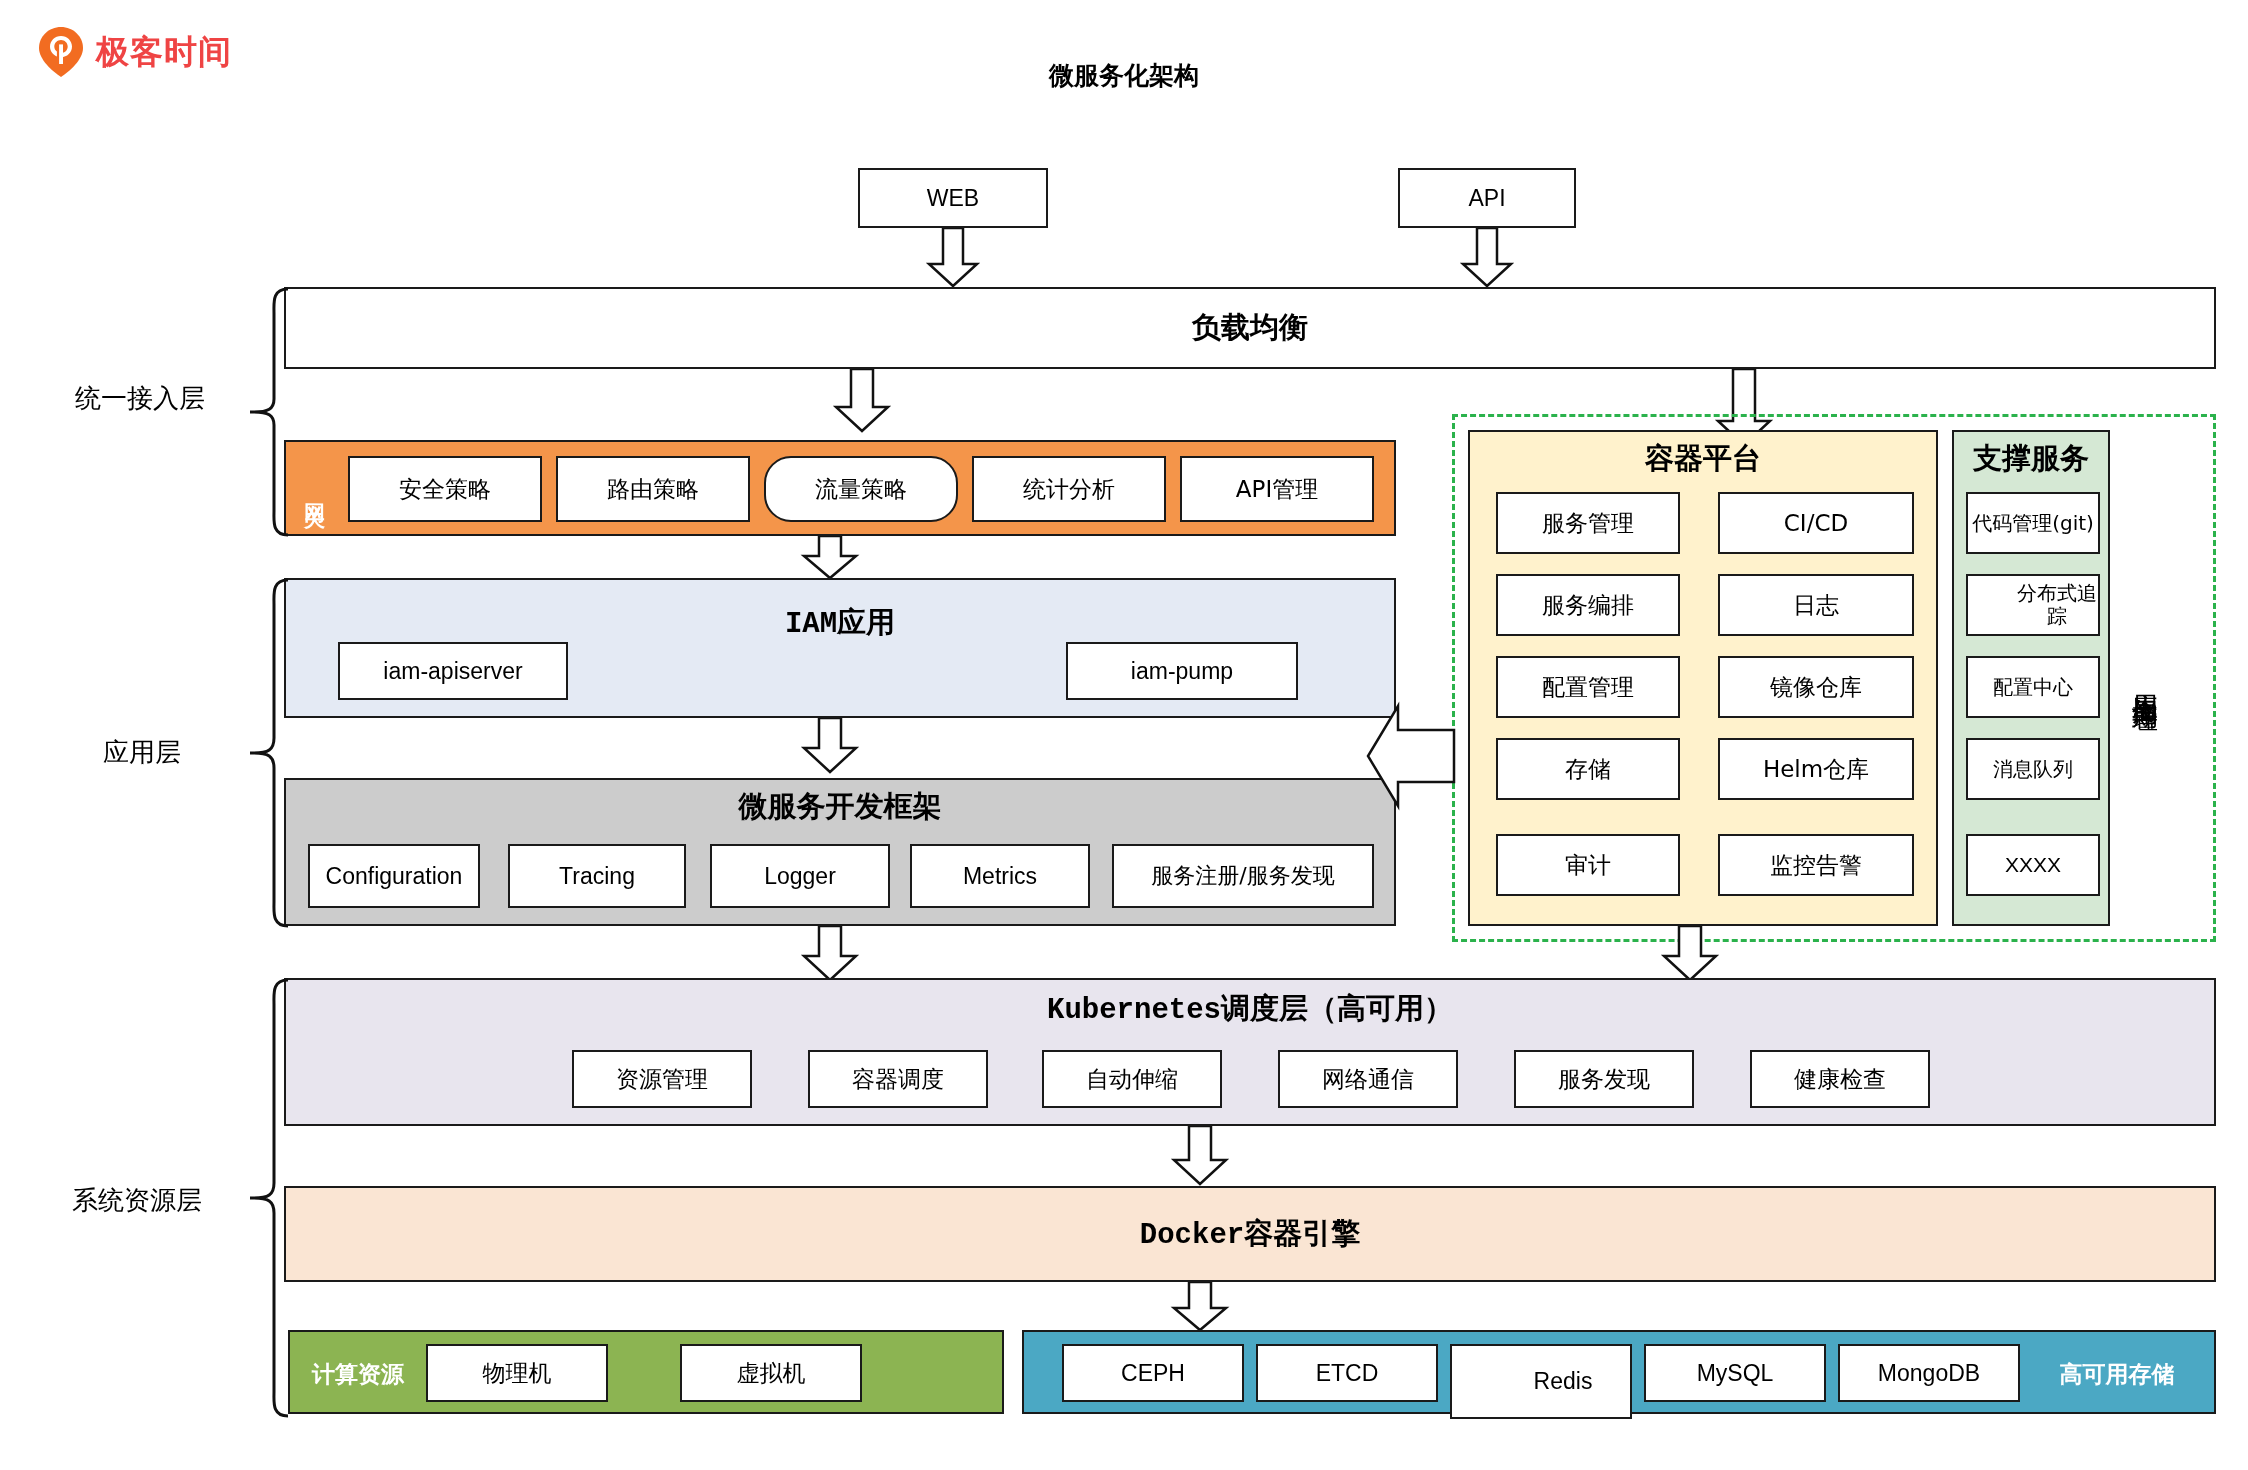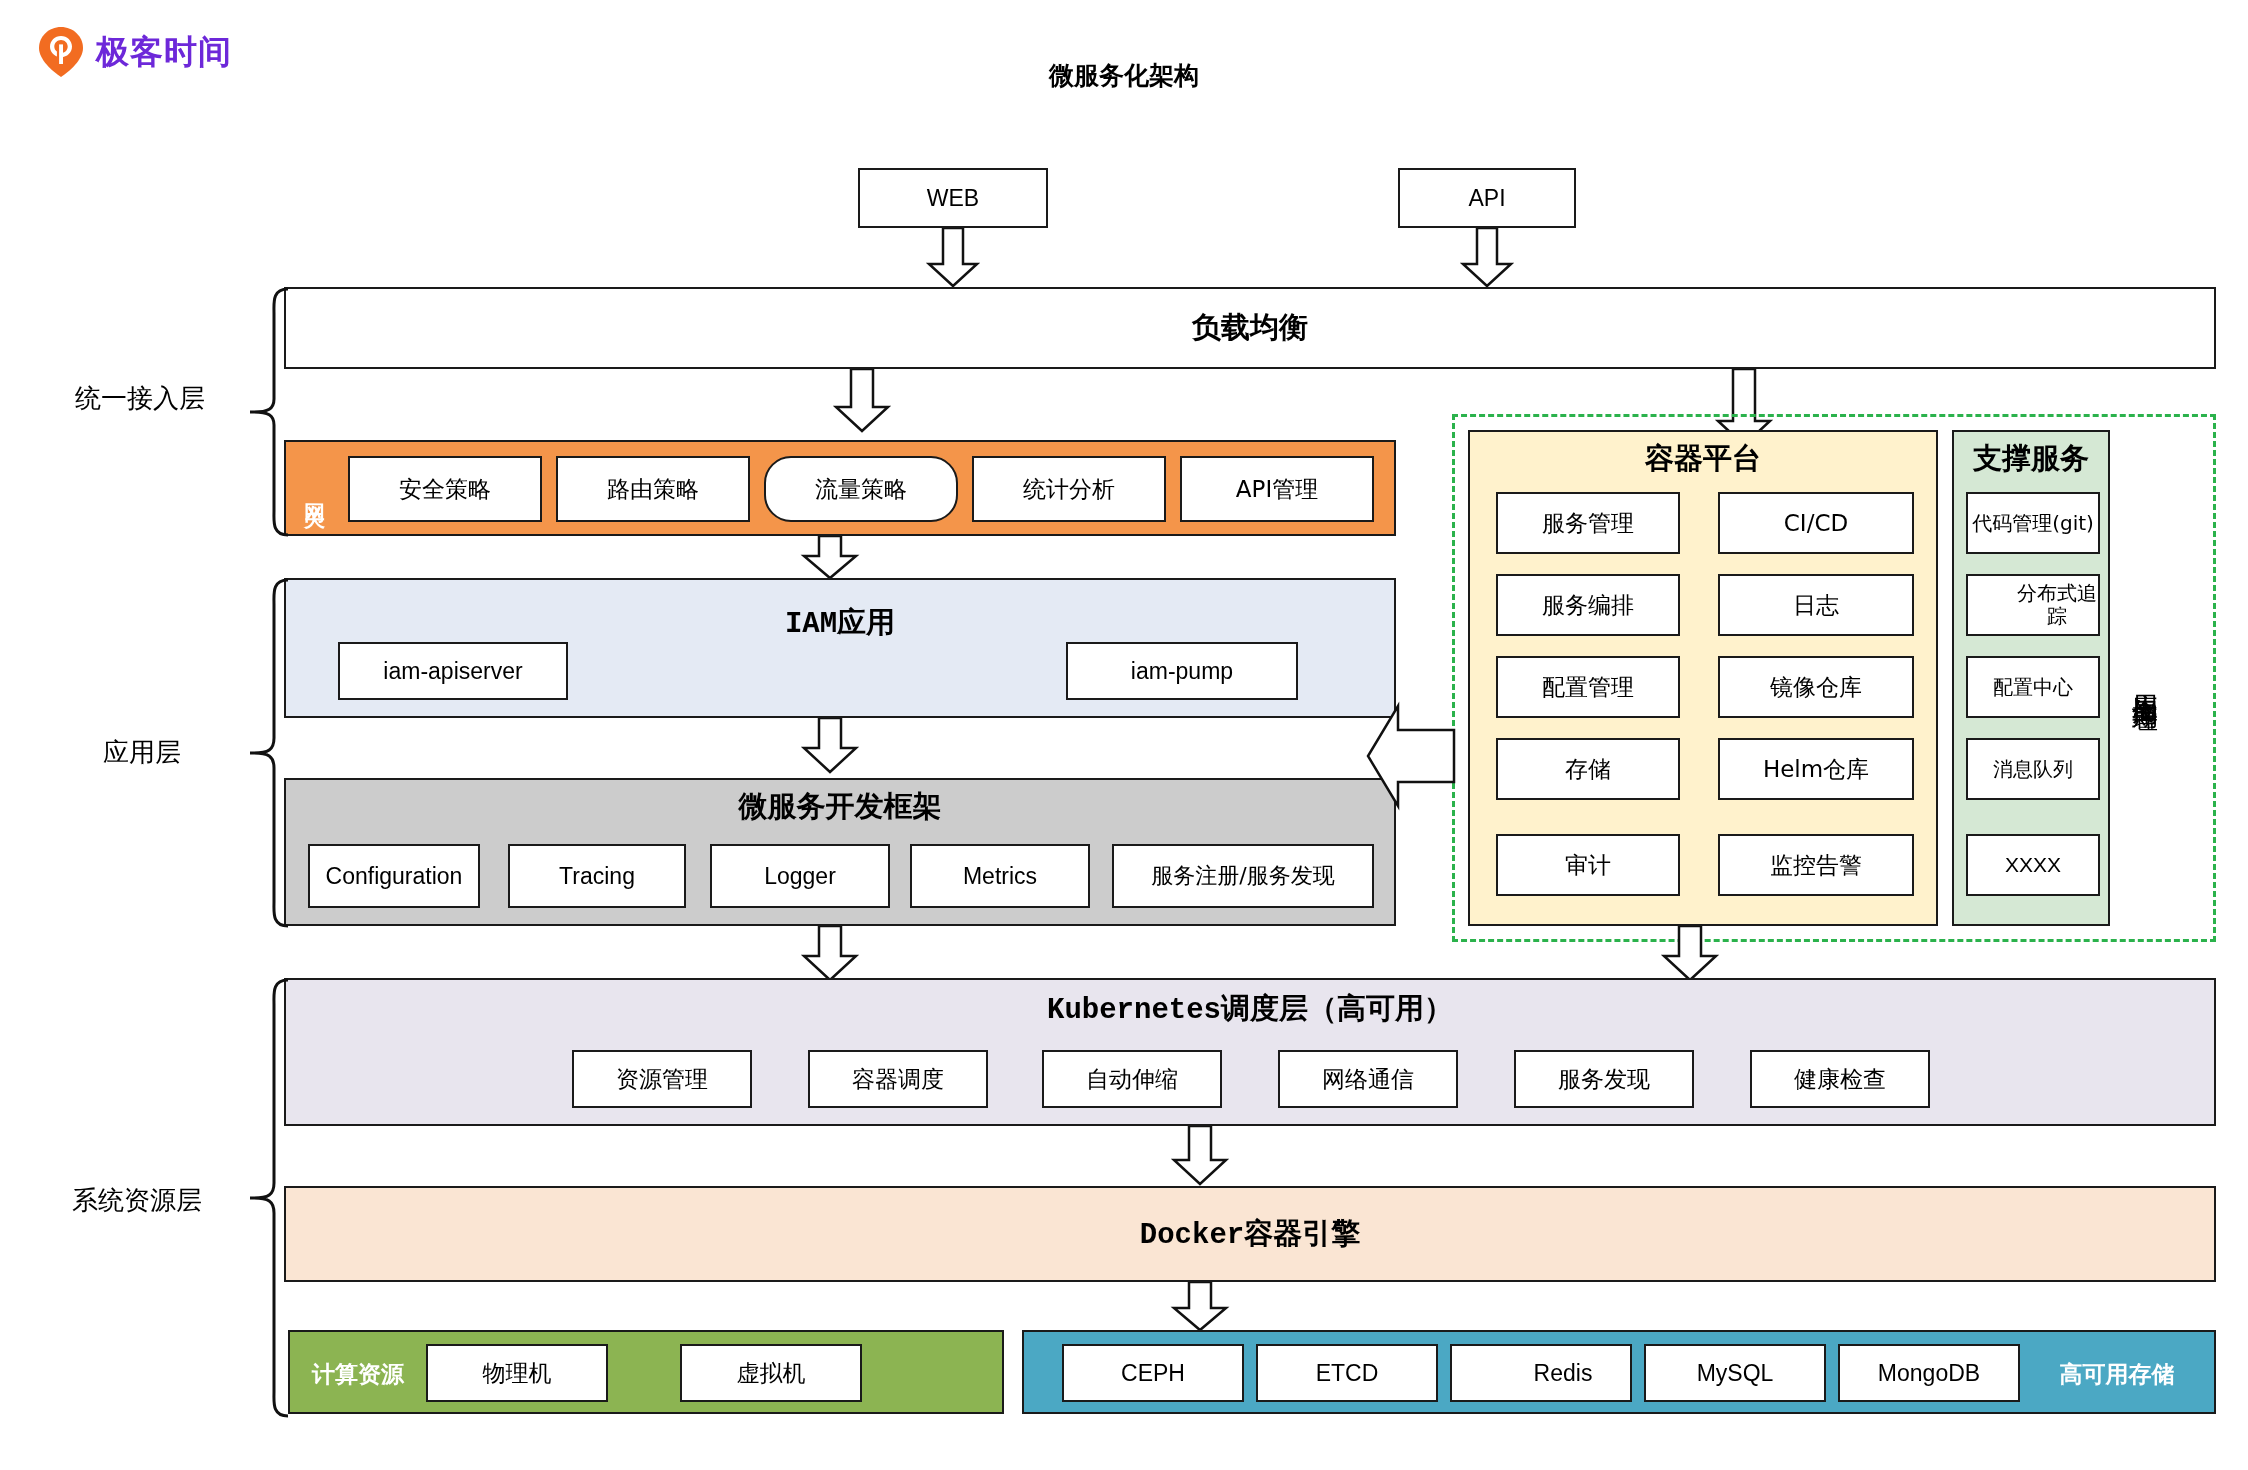--- a/index.html
+++ b/index.html
@@ -8,21 +8,21 @@
     font-family:"Liberation Sans","DejaVu Sans",sans-serif;
     color:#000;
   }
   .abs{position:absolute;box-sizing:border-box;}
   .ctr{display:flex;align-items:center;justify-content:center;text-align:center;}
 
   
   #logo{left:38px;top:24px;width:220px;height:56px;display:flex;align-items:center;gap:12px;}
   #logo .mark{width:46px;height:52px;position:relative;}
   #logo .mark svg{display:block;}
-  #logo .wordmark{font-size:33px;font-weight:700;color:#6d28d9;letter-spacing:1px;
+  #logo .wordmark{font-size:33px;font-weight:700;color:#ef4444;letter-spacing:1px;
      font-family:Liberation Serif, serif;white-space:nowrap;}
 
   
   #title{left:974px;top:58px;width:300px;height:34px;font-size:25px;font-weight:700;
      font-family:"DejaVu Sans","Liberation Sans",sans-serif;}
 
   
   .box{border:2px solid #1a1a1a;background:#ffffff;}
   .lbl{font-size:23px;line-height:1.15;}
   .lbl-cn{font-family:"DejaVu Sans","Liberation Sans",sans-serif;}
@@ -284,21 +284,21 @@
     </div>
 </div>
 
 <div class="abs box" style="left:1022px;top:1330px;width:1194px;height:84px;background:#4BA8C4;">
   <div class="abs box ctr lbl" style="left:38px;top:12px;width:182px;height:58px;">
     <span>CEPH</span>
     </div>
   <div class="abs box ctr lbl" style="left:232px;top:12px;width:182px;height:58px;">
     <span>ETCD</span>
     </div>
-  <div class="abs box ctr lbl" style="left:426px;top:12px;width:182px;height:58px;padding-left:44px;">
+  <div class="abs box ctr lbl" style="left:426px;top:12px;width:182px;height:75px;padding-left:44px;">
     <span>Redis</span>
     </div>
   <div class="abs box ctr lbl" style="left:620px;top:12px;width:182px;height:58px;">
     <span>MySQL</span>
     </div>
   <div class="abs box ctr lbl" style="left:814px;top:12px;width:182px;height:58px;">
     <span>MongoDB</span>
     </div>
   <div class="abs ctr" style="left:1010px;top:20px;width:166px;height:44px;color:#fff;font-weight:700;font-size:23px;
        font-family:'DejaVu Sans','Liberation Sans',sans-serif;">高可用存储</div>

